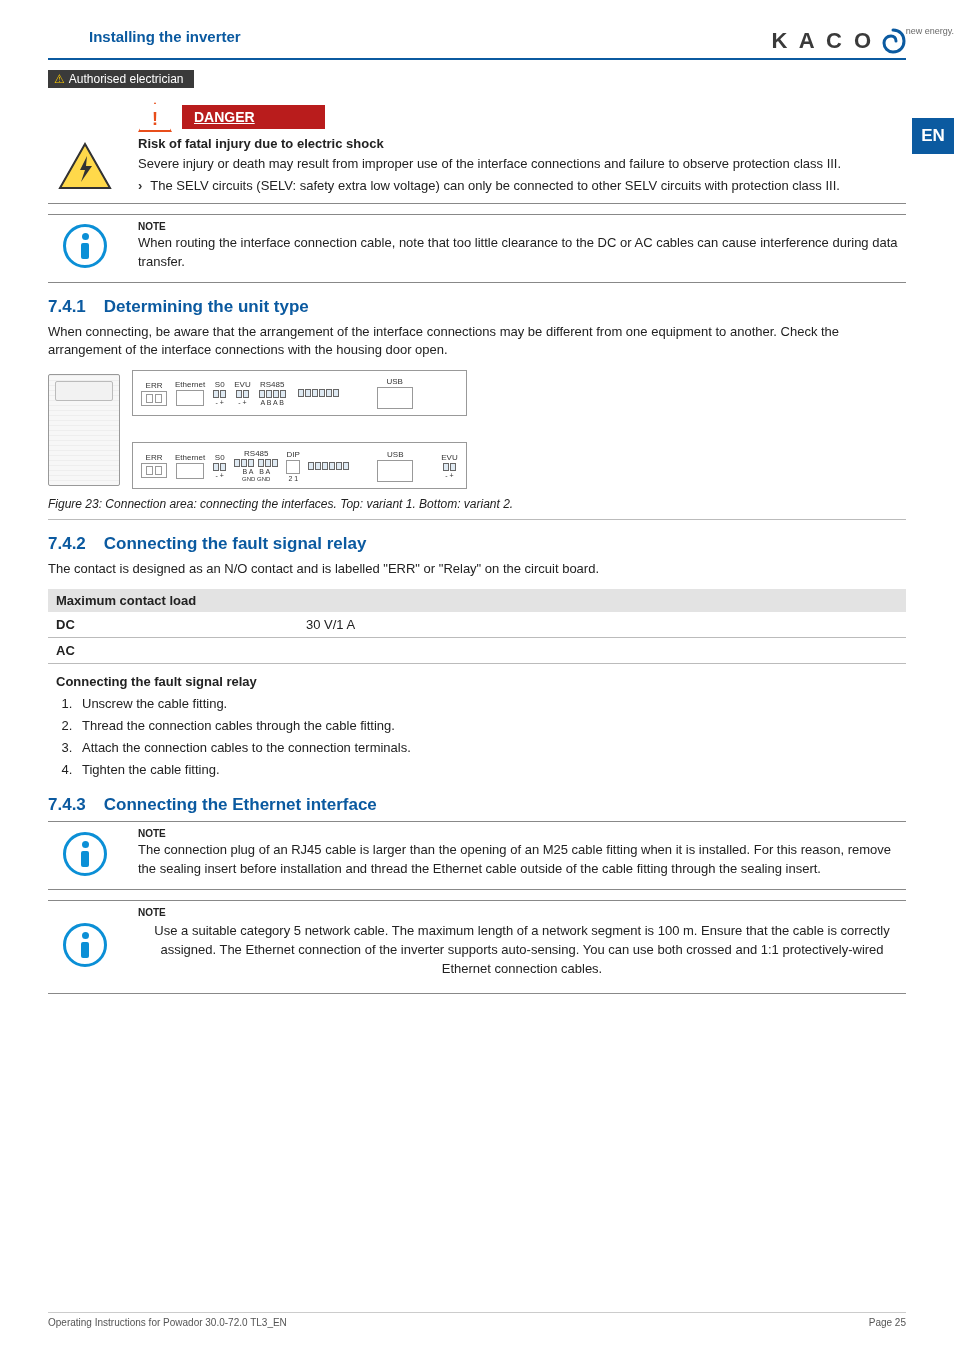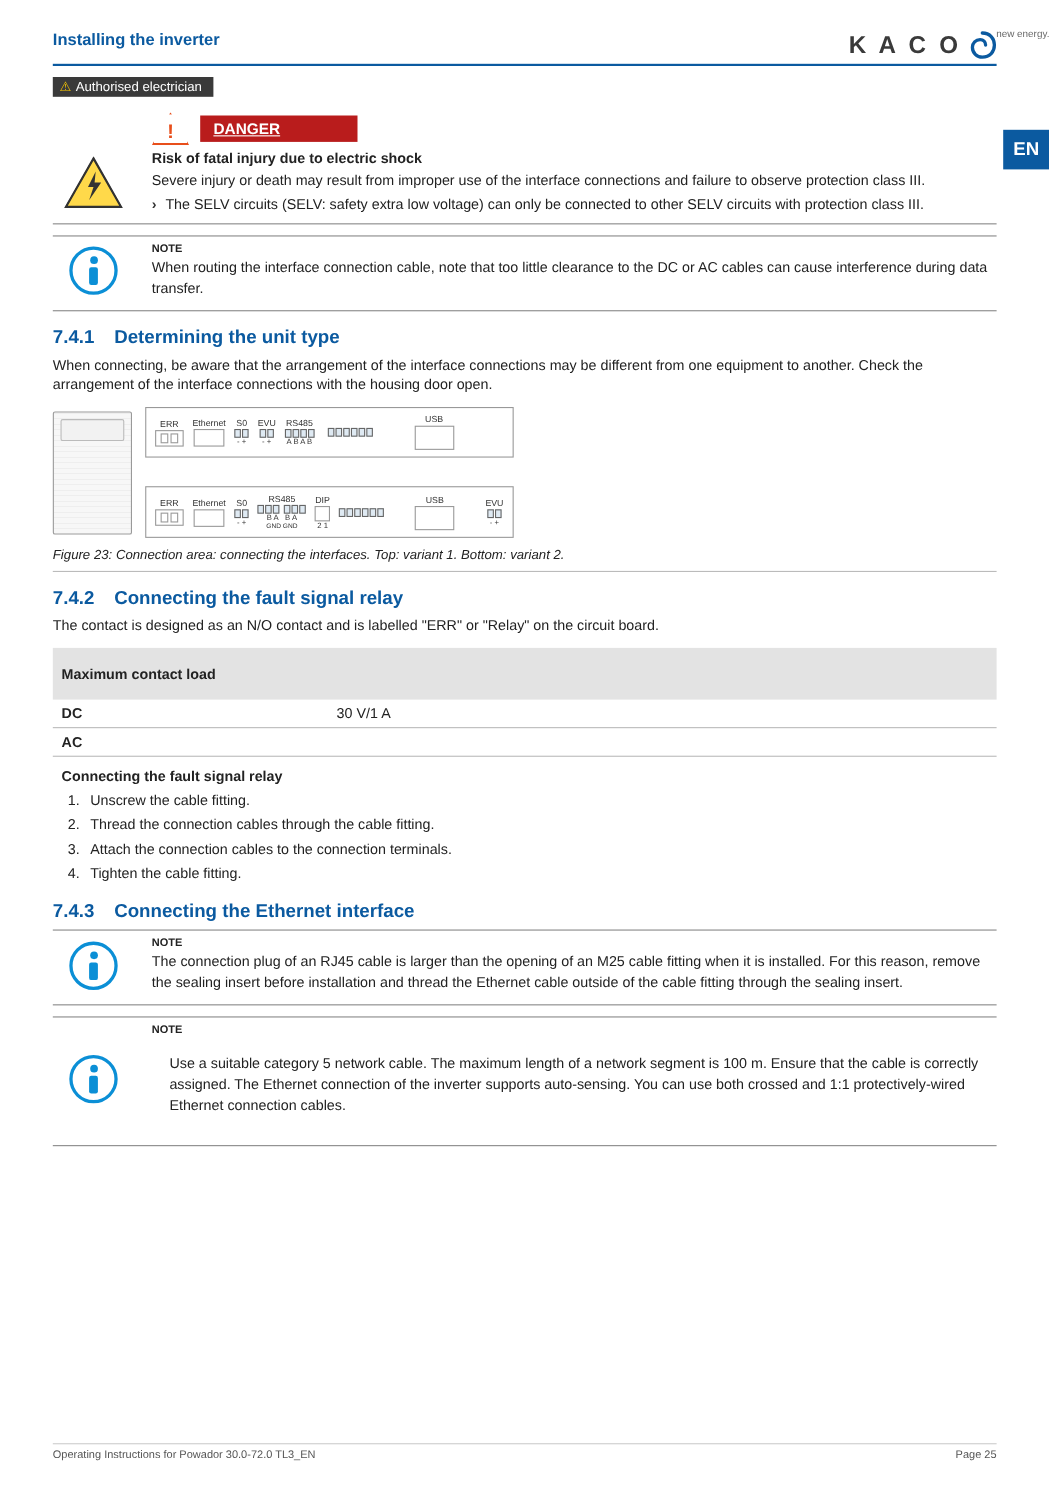--- a/index.html
+++ b/index.html
@@ -11,20 +11,21 @@
     width: 954px;
     height: 1350px;
     position: relative;
     padding: 28px 48px 0 48px;
   }
   .header-row {
     display: flex;
     justify-content: space-between;
     align-items: flex-start;
     margin-bottom: 4px;
+    margin-left: 41px;
   }
   .section-title {
     color: #0b5aa0;
     font-weight: 600;
     font-size: 15px;
   }
   .logo {
     display: flex;
     align-items: center;
     gap: 6px;
@@ -155,21 +156,21 @@
   }
   .mini { border:1px solid #999;padding:2px 4px;display:flex;gap:2px;align-items:center;}
   .mini span{border:1px solid #999;width:7px;height:9px;display:inline-block;background:#fff;}
   .port-col{display:flex;flex-direction:column;align-items:center;gap:1px;font-size:8px;}
   .sockrow{display:flex;gap:1px;}
   .sockrow i{width:6px;height:8px;border:1px solid #666;background:#dfeaf3;display:inline-block;}
   .usb-box{width:36px;height:22px;border:1px solid #999;}
   .caption { font-style: italic; font-size: 12px; margin: 8px 0 8px 0; }
 
   .table-head {
-    background:#e3e3e3;font-weight:700;padding:16px 8px;font-size:13px;
+    background:#e3e3e3;font-weight:700;padding:4px 8px;font-size:13px;
   }
   .table-row{display:flex;padding:5px 8px;border-bottom:1px solid #bbb;}
   .table-row .c1{flex:0 0 250px;font-weight:700;}
   .table-row .c2{flex:1;}
 
   .proc-head{font-weight:700;margin:10px 0 4px 8px;}
   ol.proc{margin-left:28px;line-height:1.7;}
   ol.proc li{padding-left:6px;}
 
   .footer{
@@ -425,21 +426,21 @@
 
 <div class="callout">
   <div class="icon-col">
     <div class="info-icon">
         <span class="dot"></span>
         <span class="stem"></span>
       </div>
   </div>
   <div class="content-col">
     <div class="note-title">NOTE</div>
-    <div class="body-p" style="margin:16px;">Use a suitable category 5 network cable. The maximum length of a network segment is 100 m. Ensure that the cable is correctly assigned. The Ethernet connection of the inverter supports auto-sensing. You can use both crossed and 1:1 protectively-wired Ethernet connection cables.</div>
+    <div class="body-p" style="margin:4px;text-align:center;">Use a suitable category 5 network cable. The maximum length of a network segment is 100 m. Ensure that the cable is correctly assigned. The Ethernet connection of the inverter supports auto-sensing. You can use both crossed and 1:1 protectively-wired Ethernet connection cables.</div>
   </div>
 </div>
 
 <div class="footer">
   <span>Operating Instructions for Powador 30.0-72.0 TL3_EN</span>
   <span>Page 25</span>
 </div>
 
 
 

